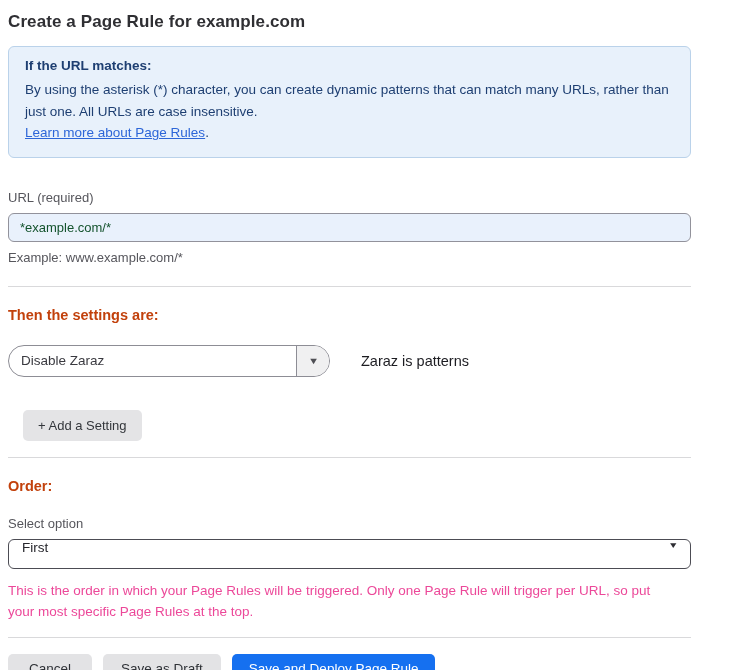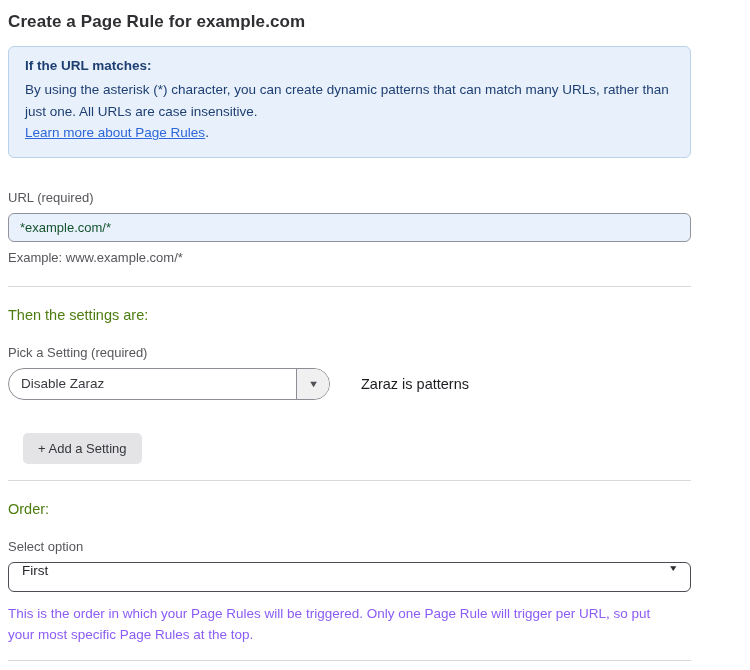--- a/index.html
+++ b/index.html
@@ -74,22 +74,22 @@
     border: none;
     border-top: 1px solid #d9d9db;
     margin: 0;
   }
   .divider.d1 { margin-top: 21px; }
   .divider.d2 { margin-top: 16px; }
   .divider.d3 { margin-top: 14px; }
 
   .section-heading {
     font-size: 14.5px;
-    font-weight: 400;
-    color: #4d7c0f;
+    font-weight: 700;
+    color: #c2410c;
     margin-top: 20px;
     margin-bottom: 22px;
   }
 
   
   .setting-row {
     display: flex;
     align-items: center;
   }
   .dropdown {
@@ -159,21 +159,21 @@
     flex: 1;
     font-size: 13.5px;
     color: #26262c;
   }
   .order-select .arrow-glyph { font-size: 8.5px; color: #2c2c32; }
 
   .help-text {
     margin-top: 11px;
     font-size: 13.5px;
     line-height: 1.6;
-    color: #8b5cf6;
+    color: #ec4899;
     max-width: 668px;
   }
 
   
   .footer-row {
     display: flex;
     align-items: center;
     gap: 11px;
     margin-top: 16px;
   }
@@ -214,21 +214,20 @@
   </div>
 
   <div class="field-label">URL (required)</div>
   <input class="url-input" type="text" value="*example.com/*" style="">
   <div class="example-text">Example: www.example.com/*</div>
 
   <hr class="divider d1">
 
   <h2 class="section-heading">Then the settings are:</h2>
 
-  <div class="field-label">Pick a Setting (required)</div>
 
   <div class="setting-row">
     <div class="dropdown">
       <div class="dropdown-value">Disable Zaraz</div>
       <div class="dropdown-arrow-box">
         <span class="arrow-glyph">▼</span>
       </div>
     </div>
     <div class="status-text">Zaraz is patterns</div>
   </div>

